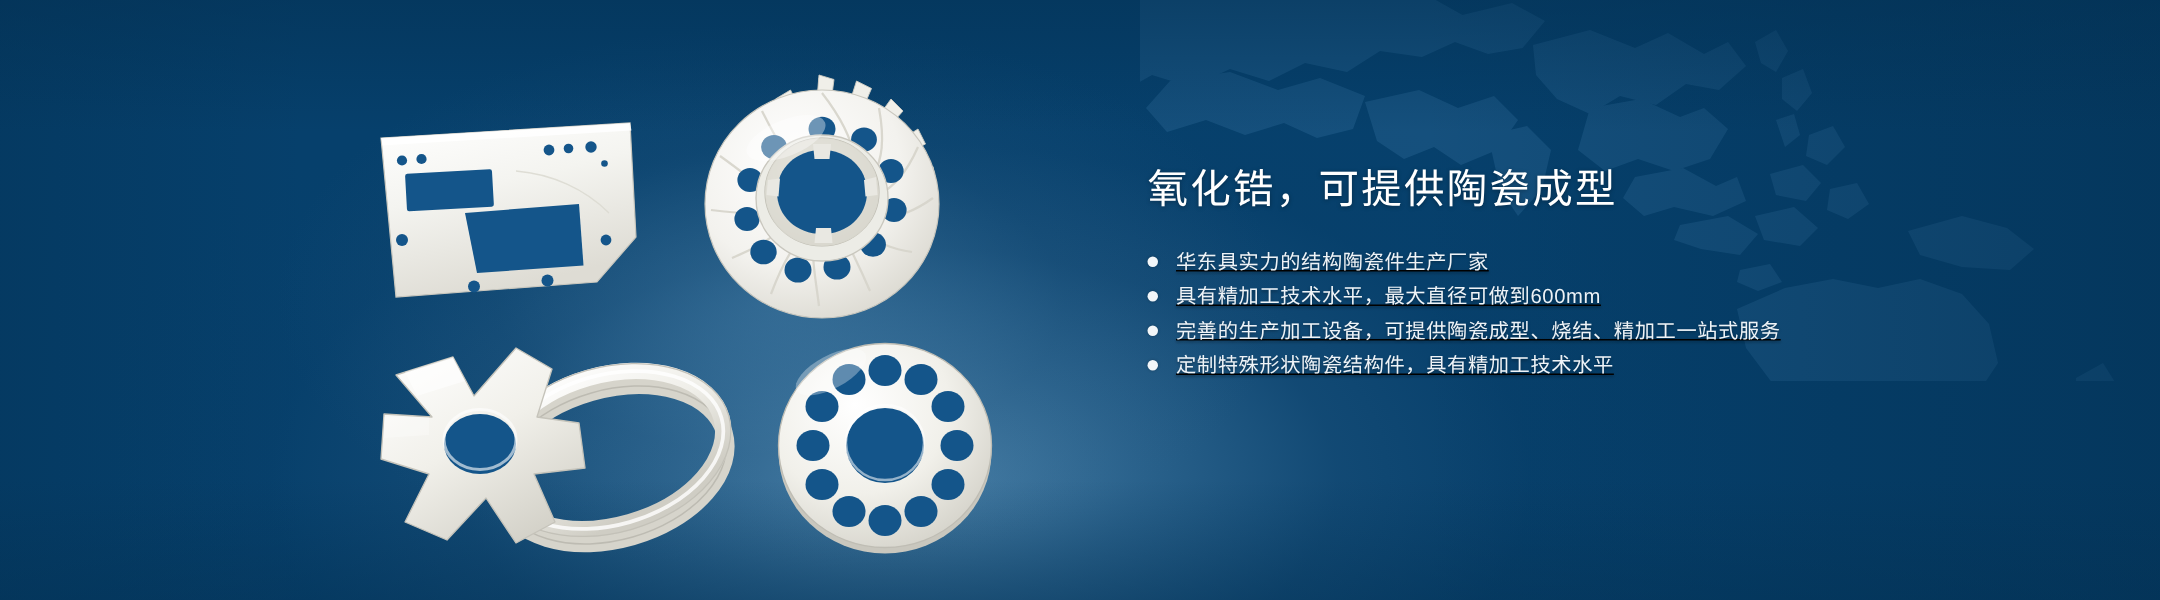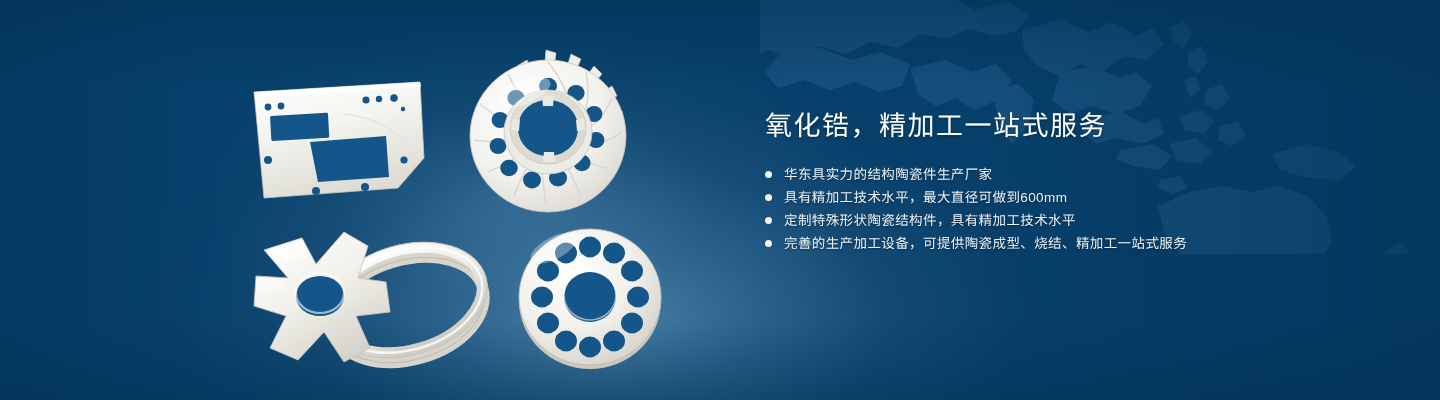--- a/index.html
+++ b/index.html
@@ -90,20 +90,21 @@
     letter-spacing: 1.5px;
     font-weight: 400;
     text-shadow: 0 1px 3px rgba(0,0,0,0.35);
     white-space: nowrap;
     margin: 0 0 17px 2px;
   }
   .bullets {
     list-style: none;
     margin: 0;
     padding: 0;
+    text-decoration: underline;
   }
   .bullet {
     display: flex;
     align-items: center;
     height: 23px;
     margin-bottom: 0px;
   }
   .dot {
     width: 7px;
     height: 7px;
@@ -346,36 +347,36 @@
         <ellipse cx="56" cy="31" rx="11" ry="10.4"></ellipse>
       </g>
 
       <ellipse cx="44" cy="26" rx="26" ry="11" fill="#ffffff" opacity="0.32" transform="rotate(-28 44 26)"></ellipse>
     </svg>
 
   </div>
 
   <div class="copy">
 
-    <h1 class="headline">氧化锆，精加工一站式服务</h1>
+    <h1 class="headline">氧化锆，可提供陶瓷成型</h1>
 
     <ul class="bullets">
       <li class="bullet">
         <span class="dot"></span>
         <span class="bullet-text">华东具实力的结构陶瓷件生产厂家</span>
       </li>
       <li class="bullet">
         <span class="dot"></span>
         <span class="bullet-text">具有精加工技术水平，最大直径可做到600mm</span>
       </li>
       <li class="bullet">
         <span class="dot"></span>
-        <span class="bullet-text">定制特殊形状陶瓷结构件，具有精加工技术水平</span>
+        <span class="bullet-text">完善的生产加工设备，可提供陶瓷成型、烧结、精加工一站式服务</span>
       </li>
       <li class="bullet">
         <span class="dot"></span>
-        <span class="bullet-text">完善的生产加工设备，可提供陶瓷成型、烧结、精加工一站式服务</span>
+        <span class="bullet-text">定制特殊形状陶瓷结构件，具有精加工技术水平</span>
       </li>
     </ul>
 
   </div>
 
 </div>
 
 </body></html>

